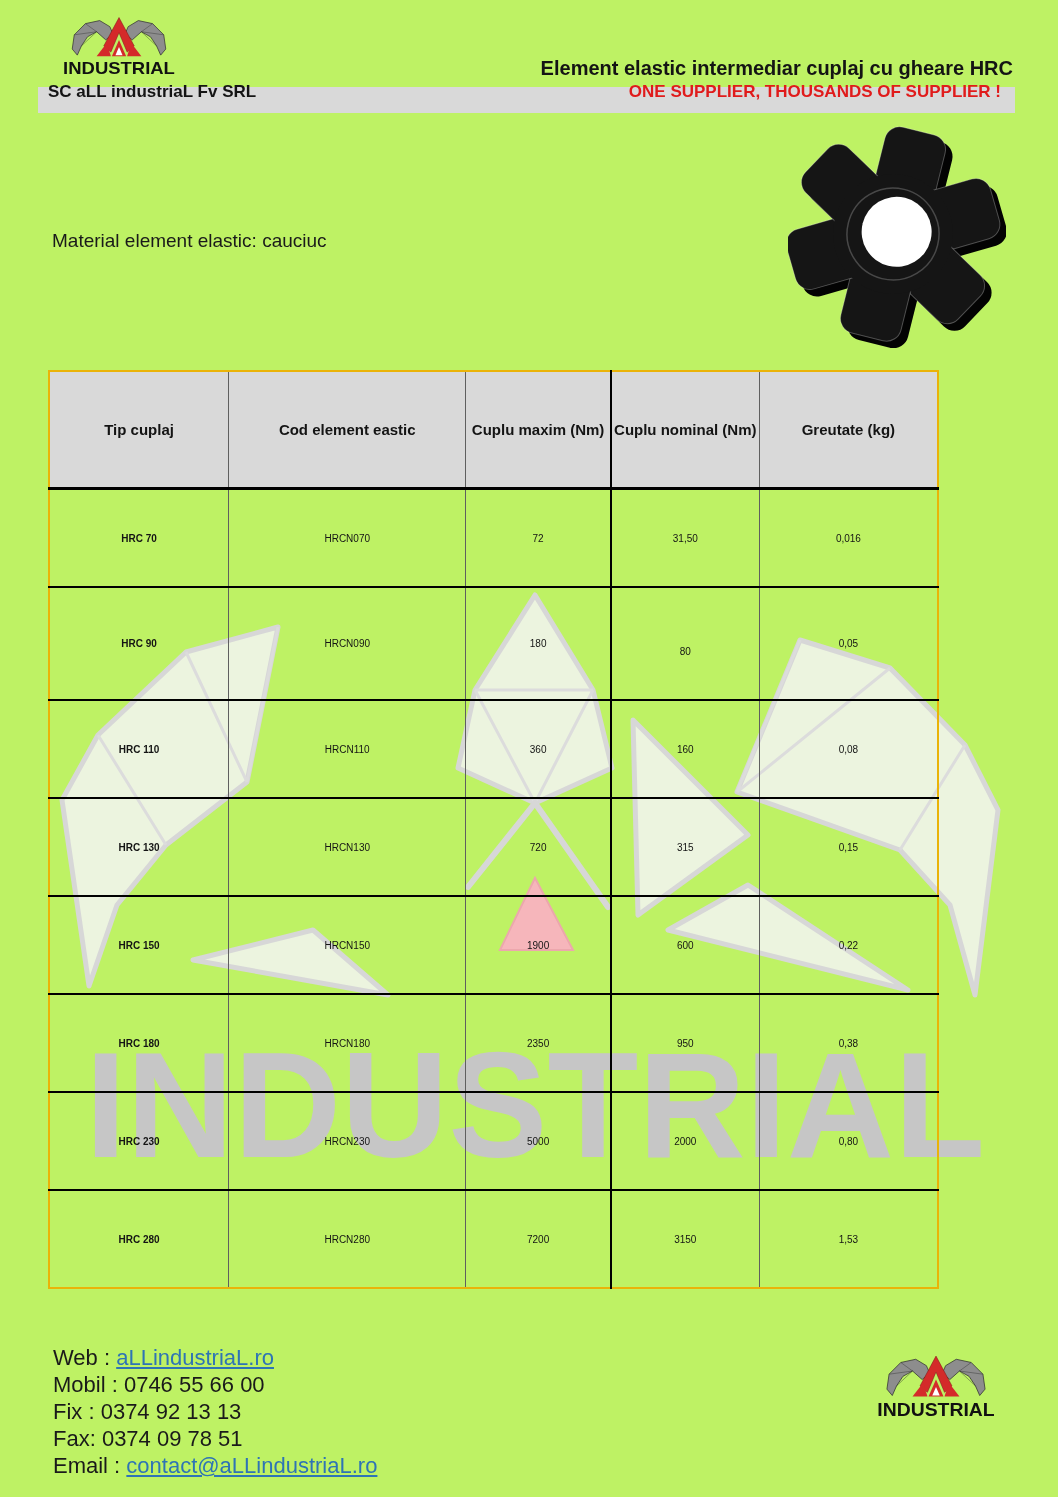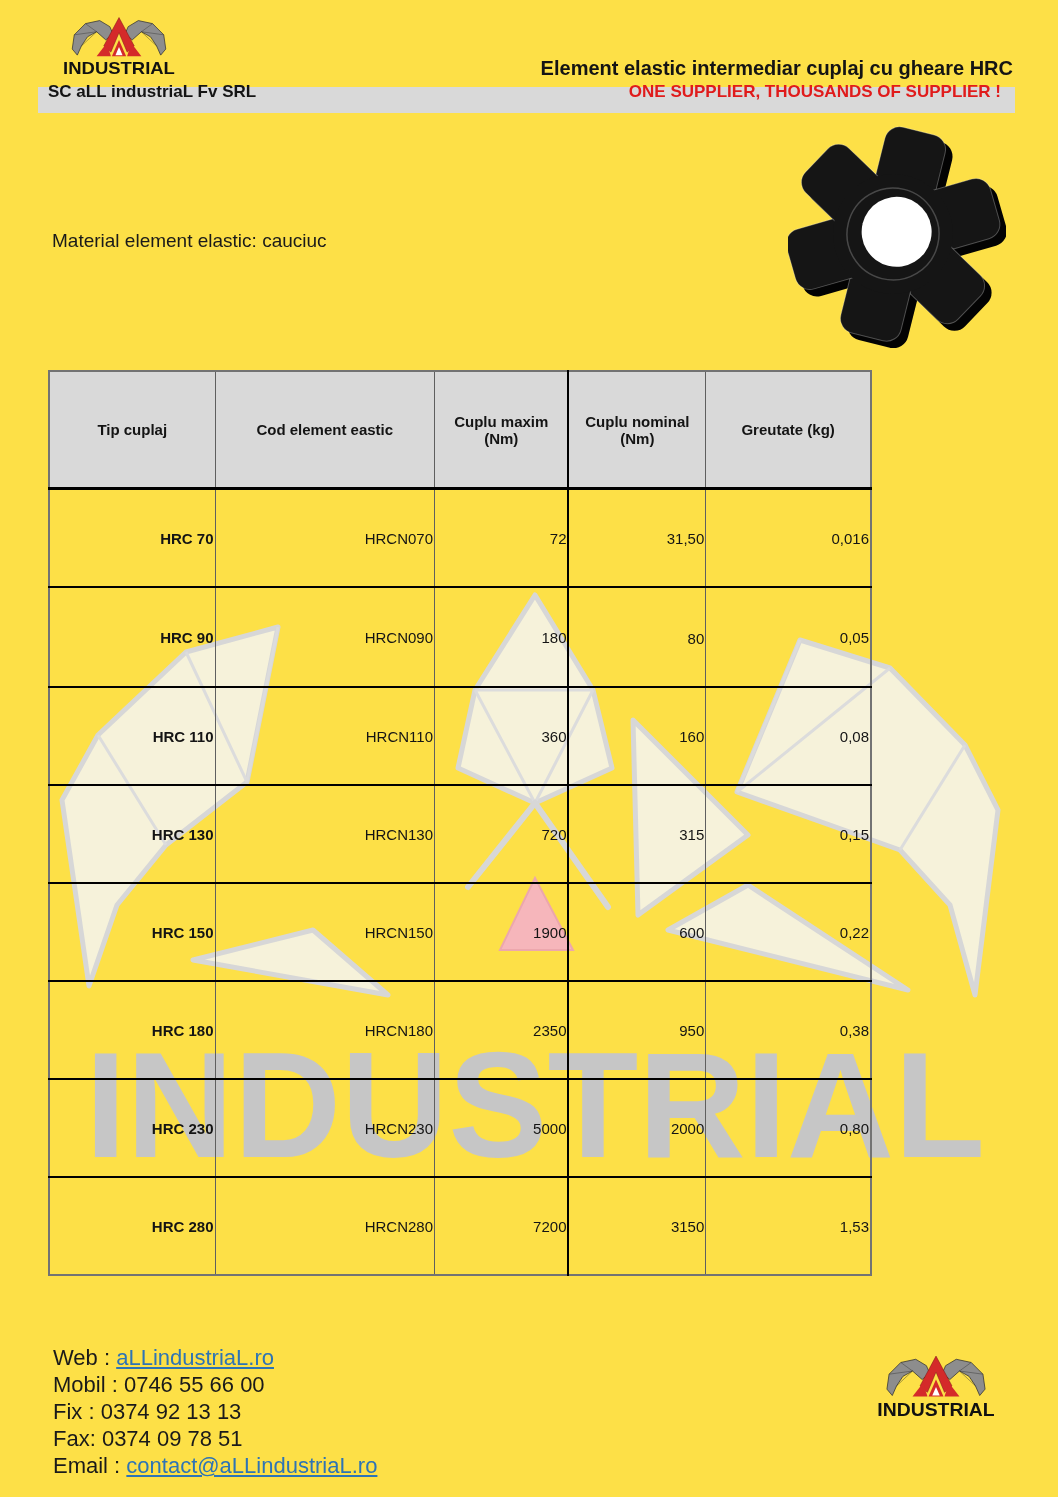--- a/index.html
+++ b/index.html
@@ -1,17 +1,17 @@
 <!DOCTYPE html>
 <html><head>
 <meta charset="utf-8">
 <style>
   html,body{margin:0;padding:0;background:#e8e8e8;}
   .page{
-    position:relative; width:1058px; height:1497px; background:#fde047;
+    position:relative; width:1058px; height:1497px; background:#bef264;
     font-family:"Liberation Sans", sans-serif; color:#1a1a1a; overflow:hidden;
     margin:0 auto;
   }
   
   .logo{ position:absolute; }
   .logo-top{ left:58px; top:10px; width:122px; height:74px; }
   .logo-bottom{ left:872px; top:1348px; width:128px; height:78px; }
   .logo svg{ width:100%; height:100%; display:block; }
   .doc-title{
     position:absolute; right:45px; top:57px; font-size:20px; font-weight:700;
@@ -26,37 +26,37 @@
   .band .tagline{ font-size:17px; font-weight:700; color:#e01b1b; }
   .material-note{ position:absolute; left:52px; top:217px; font-size:19px;margin-top:13px; }
   
   .product-img{ position:absolute; left:788px; top:120px; width:218px; height:228px; z-index:1; }
   .product-img svg{ width:100%; height:100%; display:block; }
   
   .watermark{ position:absolute; left:48px; top:585px; width:965px; height:580px; z-index:0; pointer-events:none; }
   .watermark svg{ width:100%; height:100%; display:block; }
   
   table.specs{
-    position:absolute; left:48px; top:370px; width:824px; z-index:2;
+    position:absolute; left:48px; top:370px; width:891px; z-index:2;
     border-collapse:collapse; table-layout:fixed; background:transparent;
-    border:2px solid #737373;
+    border:2px solid #eab308;
   }
   table.specs th{
     height:113px; background:#d9d9d9; border-bottom:3px solid #000;
     font-size:15px; font-weight:700; text-align:center; vertical-align:middle;
     color:#141414;
   }
   table.specs td{
-    height:94px; border-top:2px solid #000; font-size:15px; text-align:right;
+    height:94px; border-top:2px solid #000; font-size:10px; text-align:center;
     vertical-align:middle; color:#141414; background:transparent;
   }
   table.specs th+th, table.specs td+td{ border-left:1px solid #5f5f5f; }
   table.specs .col-thick{ border-left:2px solid #000 !important; }
   table.specs td:first-child{ font-weight:700; }
-  table.specs td.offset-sm{ padding-top:3px; }
+  table.specs td.offset-sm{ padding-top:16px; }
   table.specs td.offset-lg{ }
   
   .contact{ position:absolute; left:53px; top:1344px; font-size:22px; line-height:27px; }
   .contact a{ color:#2e74b5; text-decoration:underline; cursor:pointer; }
   .logo-text{ font-family:"Liberation Sans", sans-serif; }
 </style>
 </head>
 <body>
 
 <div class="page">

